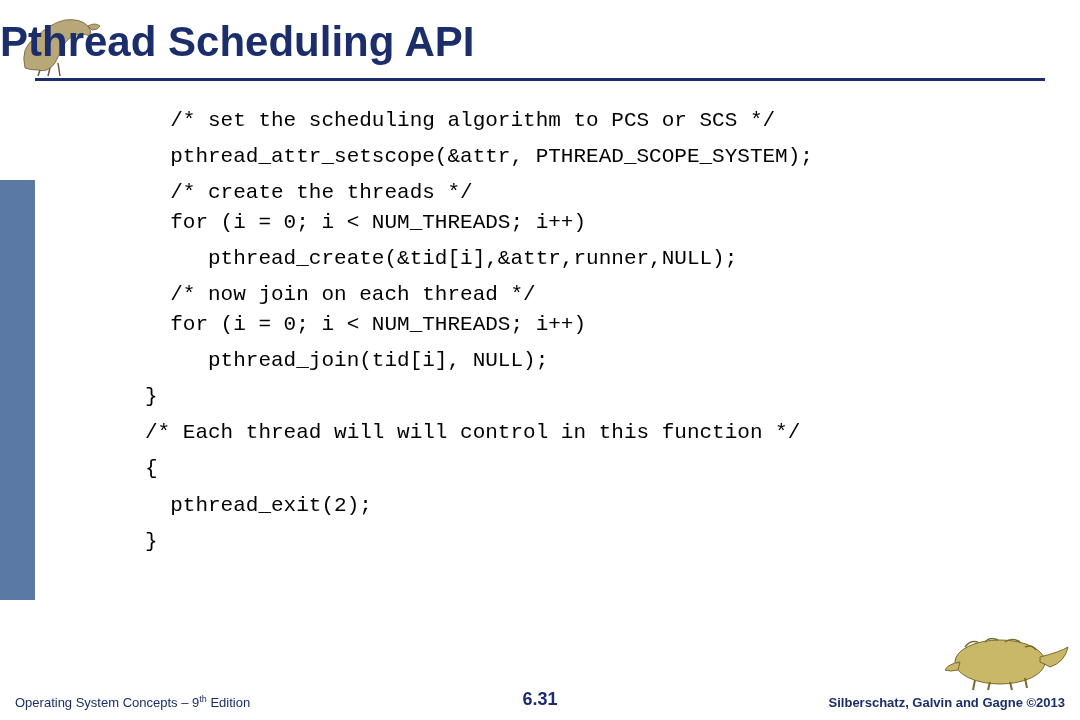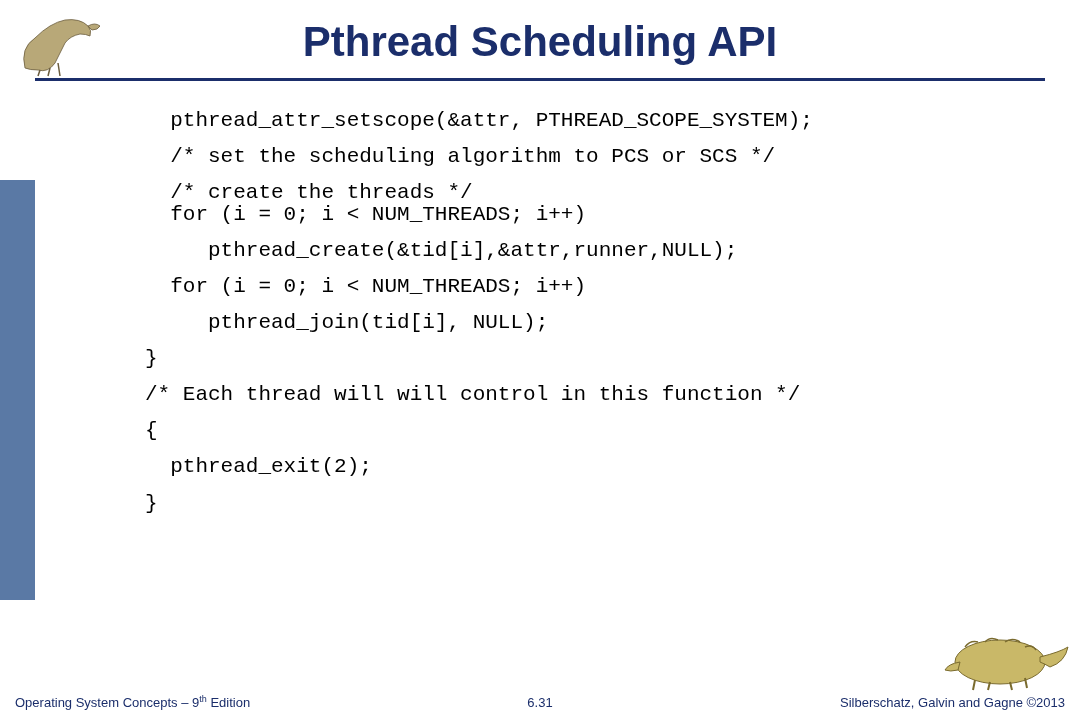--- a/index.html
+++ b/index.html
@@ -1,52 +1,53 @@
 <!DOCTYPE html>
 <html><head>
 <meta charset="utf-8">
 <style>
   html,body{margin:0;padding:0;width:1080px;height:720px;font-family:Arial,Helvetica,sans-serif;overflow:hidden;background:#fff}
   .slide{position:relative;width:1080px;height:720px;background:#fff}
   .sidebar{position:absolute;left:0;top:180px;width:35px;height:420px;background:#5a79a5}
-  .title{position:absolute;top:18px;left:0;width:100%;text-align:center;font-size:42px;font-weight:bold;color:#1b2e6b;font-family:Arial,Helvetica,sans-serif}
+  .title{position:absolute;top:18px;left:0;width:100%;text-align:left;font-size:42px;font-weight:bold;color:#1b2e6b;font-family:Arial,Helvetica,sans-serif}
   .title-underline{position:absolute;top:78px;left:35px;right:35px;height:3px;background:#1b2e6b}
   .code-area{position:absolute;top:110px;left:145px;right:30px;font-family:"Courier New",Courier,monospace;font-size:21px;color:#000;line-height:1.05}
   .code-area p{margin:0 0 14px 0;white-space:pre}
   .code-area p.tight{margin-bottom:0}
-  .code-area p.gap{margin-top:0}
+  .code-area p.gap{margin-top:8px}
   .footer{position:absolute;bottom:10px;left:0;right:0;height:26px}
   .footer-left{position:absolute;left:15px;bottom:0;font-size:13px;font-weight:normal;color:#1b2e6b}
   .footer-left sup{font-size:9px}
-  .footer-center{position:absolute;left:50%;transform:translateX(-50%);bottom:0;font-size:13px;font-weight:normal;color:#1b2e6b}
-  .footer-right{position:absolute;right:15px;bottom:0;font-size:13px;font-weight:normal;color:#1b2e6b}
+  .footer-center{position:absolute;left:50%;transform:translateX(-50%);bottom:0;font-size:18px;font-weight:bold;color:#1b2e6b}
+  .footer-right{position:absolute;right:15px;bottom:0;font-size:13px;font-weight:bold;color:#1b2e6b}
   .dino-top{position:absolute;top:8px;left:10px;width:100px;height:70px}
   .dino-bottom{position:absolute;bottom:28px;right:10px;width:130px;height:80px}
 </style>
 </head>
 <body>
 
 <div class="slide">
 
   <svg class="dino-top" viewBox="0 0 100 70">
     <path d="M15 60 Q10 40 25 30 Q40 15 55 12 Q70 10 78 18 Q82 22 80 28 Q76 26 70 26 Q60 28 55 35 Q50 45 45 55 Q38 65 28 62 Q20 62 15 60 Z" fill="#b8a878" stroke="#6b5d3f" stroke-width="0.8"></path>
     <path d="M78 18 Q85 14 90 18 Q88 22 82 22 Z" fill="#b8a878" stroke="#6b5d3f" stroke-width="0.8"></path>
     <path d="M30 62 L28 68 M40 60 L38 68 M48 55 L50 68" stroke="#6b5d3f" stroke-width="1.5" fill="none"></path>
   </svg>
 
   <div class="title">Pthread Scheduling API</div>
   <div class="title-underline"></div>
   <div class="sidebar"></div>
 
   <div class="code-area">
+    <p>  /* set the scheduling algorithm to PCS or SCS */</p>
     <p>  pthread_attr_setscope(&amp;attr, PTHREAD_SCOPE_SYSTEM);</p>
-    <p>  /* set the scheduling algorithm to PCS or SCS */</p>
     <p class="tight">  /* create the threads */</p>
     <p class="gap">  for (i = 0; i &lt; NUM_THREADS; i++)</p>
     <p>     pthread_create(&amp;tid[i],&amp;attr,runner,NULL);</p>
+    <p class="tight">  /* now join on each thread */</p>
     <p class="gap">  for (i = 0; i &lt; NUM_THREADS; i++)</p>
     <p>     pthread_join(tid[i], NULL);</p>
     <p>}</p>
     <p>/* Each thread will will control in this function */</p>
     <p class="gap">{</p>
     <p>  pthread_exit(2);</p>
     <p>}</p>
   </div>
 
   <svg class="dino-bottom" viewBox="0 0 130 80">

